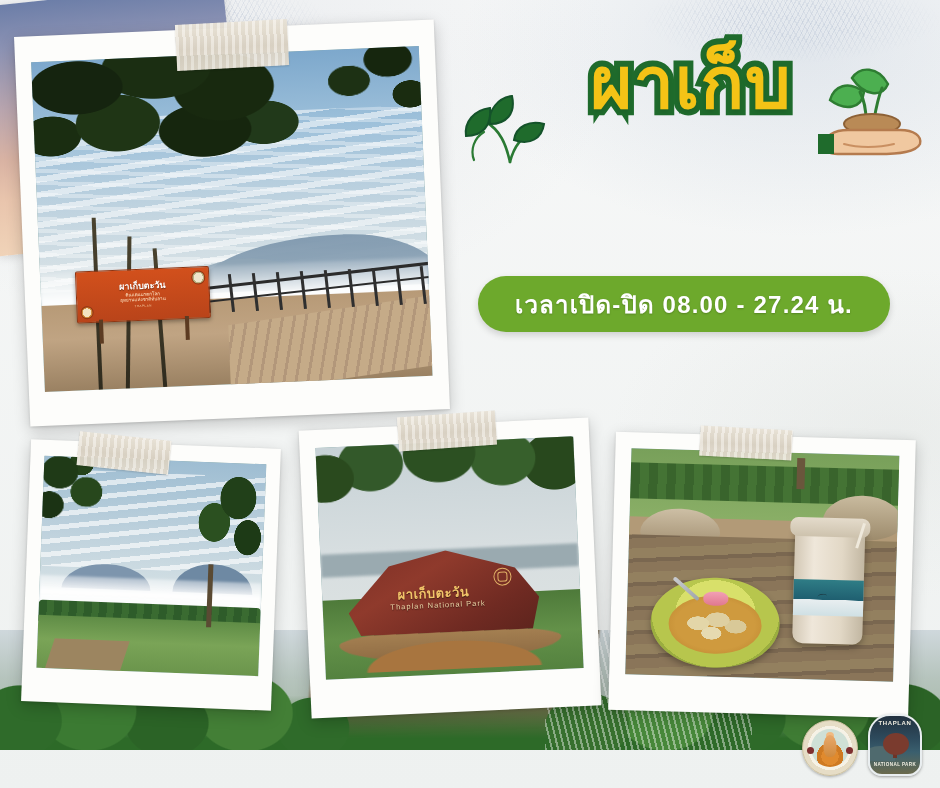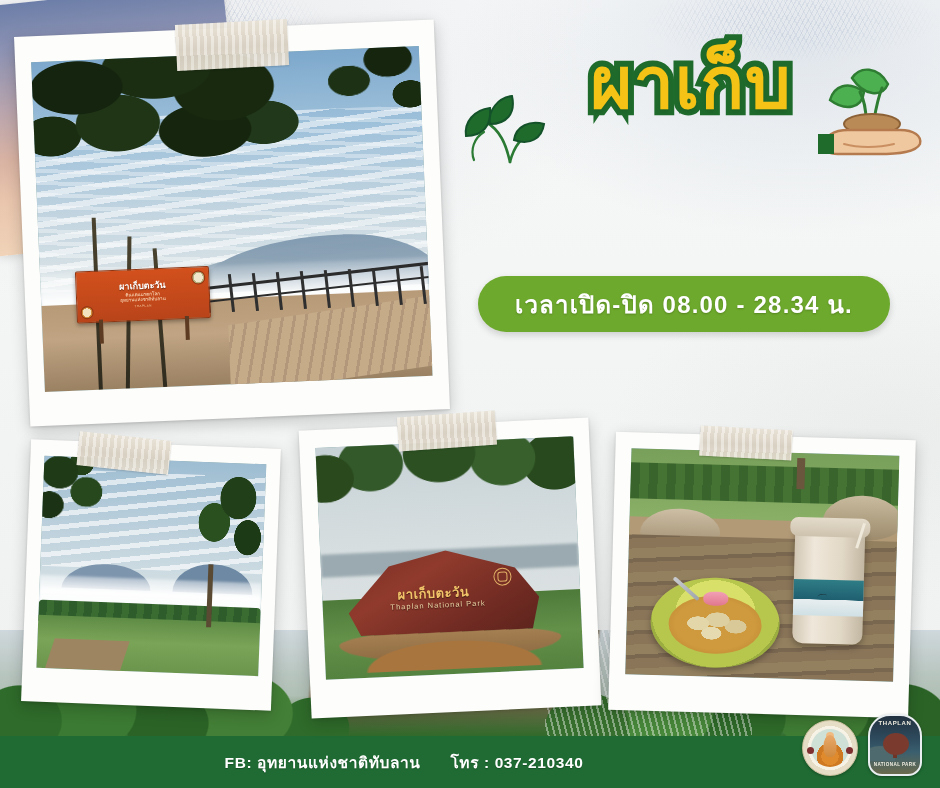--- a/index.html
+++ b/index.html
@@ -514,32 +514,24 @@
       <ellipse cx="54" cy="66" rx="28" ry="10" fill="#b98a56" stroke="#8d6136" stroke-width="2"></ellipse>
       <path d="M6 88 C6 78 16 72 30 72 L82 72 C96 72 104 78 102 86 C98 94 82 96 60 96 L20 96 C10 96 6 92 6 88Z" fill="#f0c8a0" stroke="#b57b4e" stroke-width="2.4"></path>
       <path d="M0 76 L16 76 L16 96 L0 96Z" fill="#1f6b2c"></path>
       <path d="M26 86 C40 90 60 90 76 86" stroke="#c98f61" stroke-width="2" fill="none" stroke-linecap="round"></path>
     </svg>
 
     <div class="title" id="title1">ผาเก็บ</div>
   </div>
 
   <div class="hours">
-    <span>เวลาเปิด-ปิด 08.00 - 28.34 น.</span>
-  </div>
-
-
-  <div class="footer-bar">
-    <div class="fb-bg"></div>
-    <div class="footer-text">
-      <span>FB: อุทยานแห่งชาติทับลาน</span>
-      <span class="gap"></span>
-      <span>โทร : 037-210340</span>
-    </div>
-  </div>
+    <span>เวลาเปิด-ปิด 08.00 - 27.24 น.</span>
+  </div>
+
+
 
   <div class="logos">
     <div class="seal">
       <div class="inner"></div>
       <div class="head"></div>
       <div class="figure"></div>
       <div class="dotL"></div>
       <div class="dotR"></div>
     </div>
     <div class="badge">

